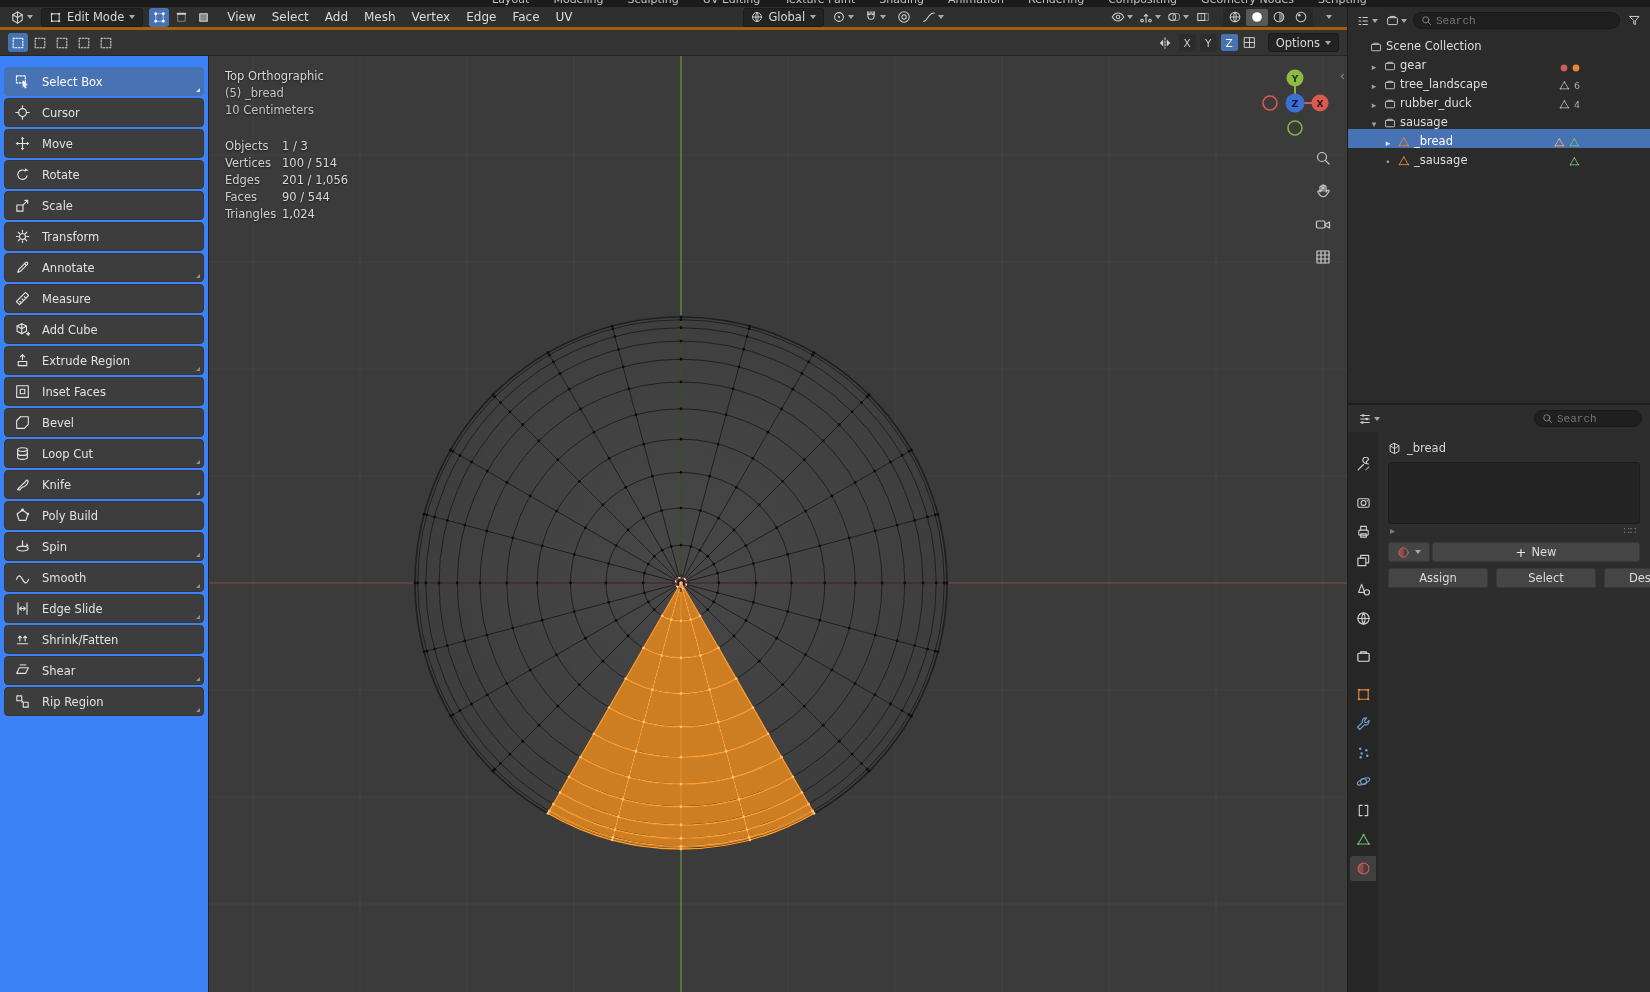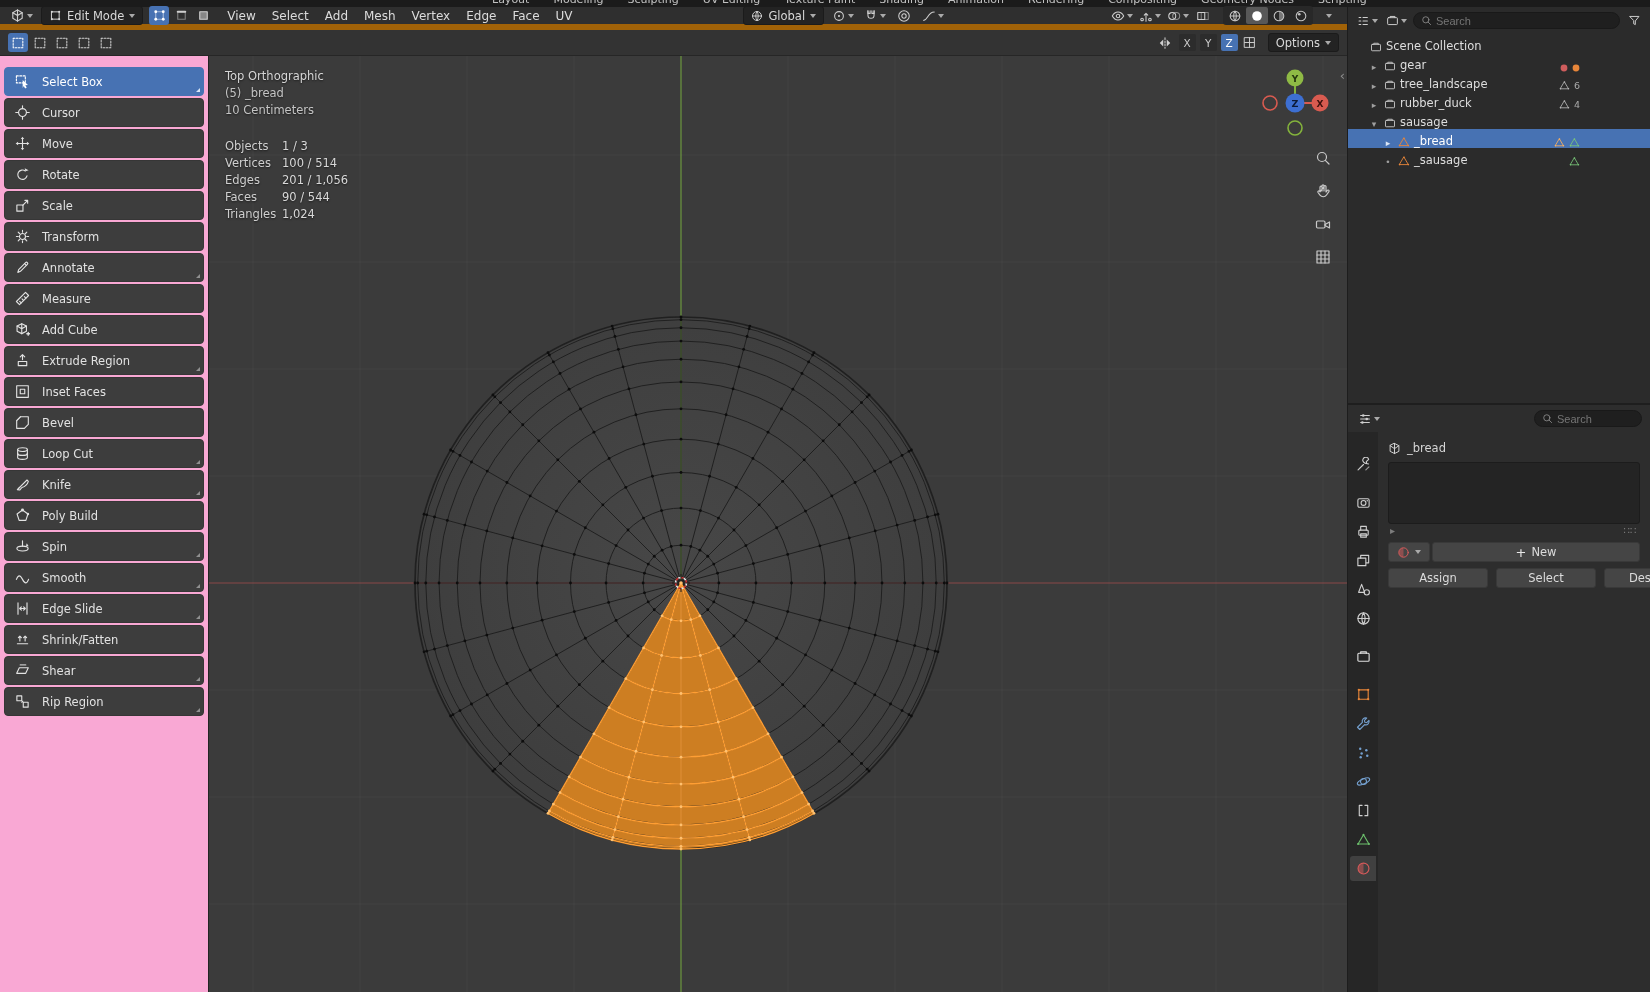--- a/index.html
+++ b/index.html
@@ -4,57 +4,57 @@
 <style>
   *{box-sizing:border-box;margin:0;padding:0}
   html,body{width:1650px;height:992px;overflow:hidden;background:#232323;
     font-family:"DejaVu Sans",sans-serif;font-size:12px;color:#d1d1d1;
     -webkit-user-select:none;user-select:none}
   svg{display:block}
   .ws-strip{height:7px;background:#1b1b1b;overflow:hidden;display:flex;gap:24px;padding-left:492px;white-space:nowrap}
   .ws-strip span{display:block;font-size:11px;line-height:14px;color:#c2c2c2;margin-top:-7px}
   .cols{display:flex;height:985px}
   .leftcol{width:1347px;display:flex;flex-direction:column}
-  .hrow1{height:23px;background:#2f2f2f;border-bottom:6px solid #a16207;display:flex;align-items:center;padding:0 8px;gap:6px}
+  .hrow1{height:23px;background:#2f2f2f;border-bottom:3px solid #a16207;display:flex;align-items:center;padding:0 8px;gap:6px}
   .hrow2{height:26px;background:#333333;border-bottom:1px solid #262626;display:flex;align-items:center;justify-content:space-between;padding:0 8px}
   .dd{background:#232323;border:1px solid #1b1b1b;border-radius:3px;height:19px;display:inline-flex;align-items:center;gap:5px;padding:0 7px;color:#d8d8d8;font-size:11.5px;white-space:nowrap}
   .caret{width:0;height:0;border-left:3.5px solid transparent;border-right:3.5px solid transparent;border-top:4px solid #aaa}
   .iconbtn{min-width:20px;height:19px;display:inline-flex;align-items:center;justify-content:center;gap:2px;border-radius:3px;color:#cfcfcf;padding:0 2px}
   .iconbtn.active{background:#4772b3;color:#fff}
   .menus{display:flex;align-items:center}
   .menus span{padding:0 8px;font-size:12px;color:#dcdcdc;cursor:default}
   .shade-group{display:flex;background:#282828;border-radius:3px;padding:1px;margin-left:4px}
   .shade{width:22px;height:17px;display:flex;align-items:center;justify-content:center;color:#c6c6c6;border-radius:2px}
   .shade.active{background:#585858;color:#fff}
   .axisbtn{width:17px;height:17px;border-radius:2px;background:#2c2c2c;display:inline-flex;align-items:center;justify-content:center;font-size:10.5px;color:#ccc;margin-left:2px}
   .axisbtn.active{background:#4772b3;color:#fff}
   .seg{display:flex;gap:2px;align-items:center}
   .work{flex:1;display:flex;min-height:0}
-  .toolbar{width:209px;background:#f9a8d4;border-right:1px solid #242424;padding:9px 2px 0 2px;overflow:hidden}
+  .toolbar{width:209px;background:#3b82f6;border-right:1px solid #242424;padding:9px 2px 0 2px;overflow:hidden}
   .tool{height:29px;margin:2px 2px;background:#3d3d3d;border:1px solid #363636;border-radius:4px;display:flex;align-items:center;gap:12px;padding:0 10px;position:relative;color:#e2e2e2;font-size:11.5px;white-space:nowrap}
   .tool.active{background:#4772b3;border-color:#4772b3;color:#fff}
   .tool .sub{position:absolute;right:3px;bottom:3px;width:0;height:0;border-left:4px solid transparent;border-bottom:4px solid #909090}
   .tool.active .sub{border-bottom-color:#d8e4f5}
   .viewport{flex:1;position:relative;background:#3b3b3b;overflow:hidden}
   #vpsvg{position:absolute;left:0;top:0}
   .overlay{position:absolute;left:16px;top:12px;font-size:11.5px;color:#d6d6d6;text-shadow:0 1px 2px rgba(0,0,0,.55);line-height:1.48}
   .overlay .dim{color:#c4c4c4}
   .stats{margin-top:19px}
   .stats .srow{display:flex}
   .stats .slabel{width:57px;color:#cfcfcf}
   .stats .sval{color:#d8d8d8}
   .gizmo{position:absolute;right:14px;top:9px;width:76px;height:76px}
   .side-icons{position:absolute;right:13px;top:91px;display:flex;flex-direction:column;gap:11px;align-items:center}
   .side-icons .sbtn{width:22px;height:22px;display:flex;align-items:center;justify-content:center;color:#c9c9c9}
   .collapse-arrow{position:absolute;right:2px;top:12px;color:#8f8f8f;font-size:13px}
   .rightpanel{width:303px;background:#2a2a2a;border-left:1px solid #1d1d1d;display:flex;flex-direction:column}
   .outliner{height:398px;background:#2b2b2b;border-bottom:2px solid #1e1e1e;display:flex;flex-direction:column}
   .o-header{height:27px;display:flex;align-items:center;gap:4px;padding:0 6px}
   .search{display:flex;align-items:center;gap:4px;background:#1f1f1f;border:1px solid #191919;border-radius:10px;height:17px;padding:0 7px;color:#8f8f8f}
-  .search input{background:transparent;border:none;outline:none;color:#9a9a9a;font-size:11px;width:64px;font-family:Liberation Sans, sans-serif}
+  .search input{background:transparent;border:none;outline:none;color:#9a9a9a;font-size:11px;width:64px;font-family:Liberation Mono, monospace}
   .o-rows{flex:1;overflow:hidden}
   .orow{height:19px;display:flex;align-items:flex-end;gap:4px;font-size:11.5px;color:#dedede;padding-right:70px}
   .orow.selected{background:#4772b3;color:#fff}
   .orow .arrow{width:12px;text-align:center;color:#9f9f9f;font-size:9px;flex:none}
   .orow.selected .arrow{color:#dce6f5}
   .orow .obadges{margin-left:auto;display:flex;align-items:center;gap:4px}
   .orow .cnt{font-size:9.5px;color:#aaa}
   .props{flex:1;background:#2d2d2d;display:flex;flex-direction:column;overflow:hidden}
   .p-header{height:27px;display:flex;align-items:center;gap:6px;padding:0 8px}
   .p-body{flex:1;display:flex;min-height:0}

